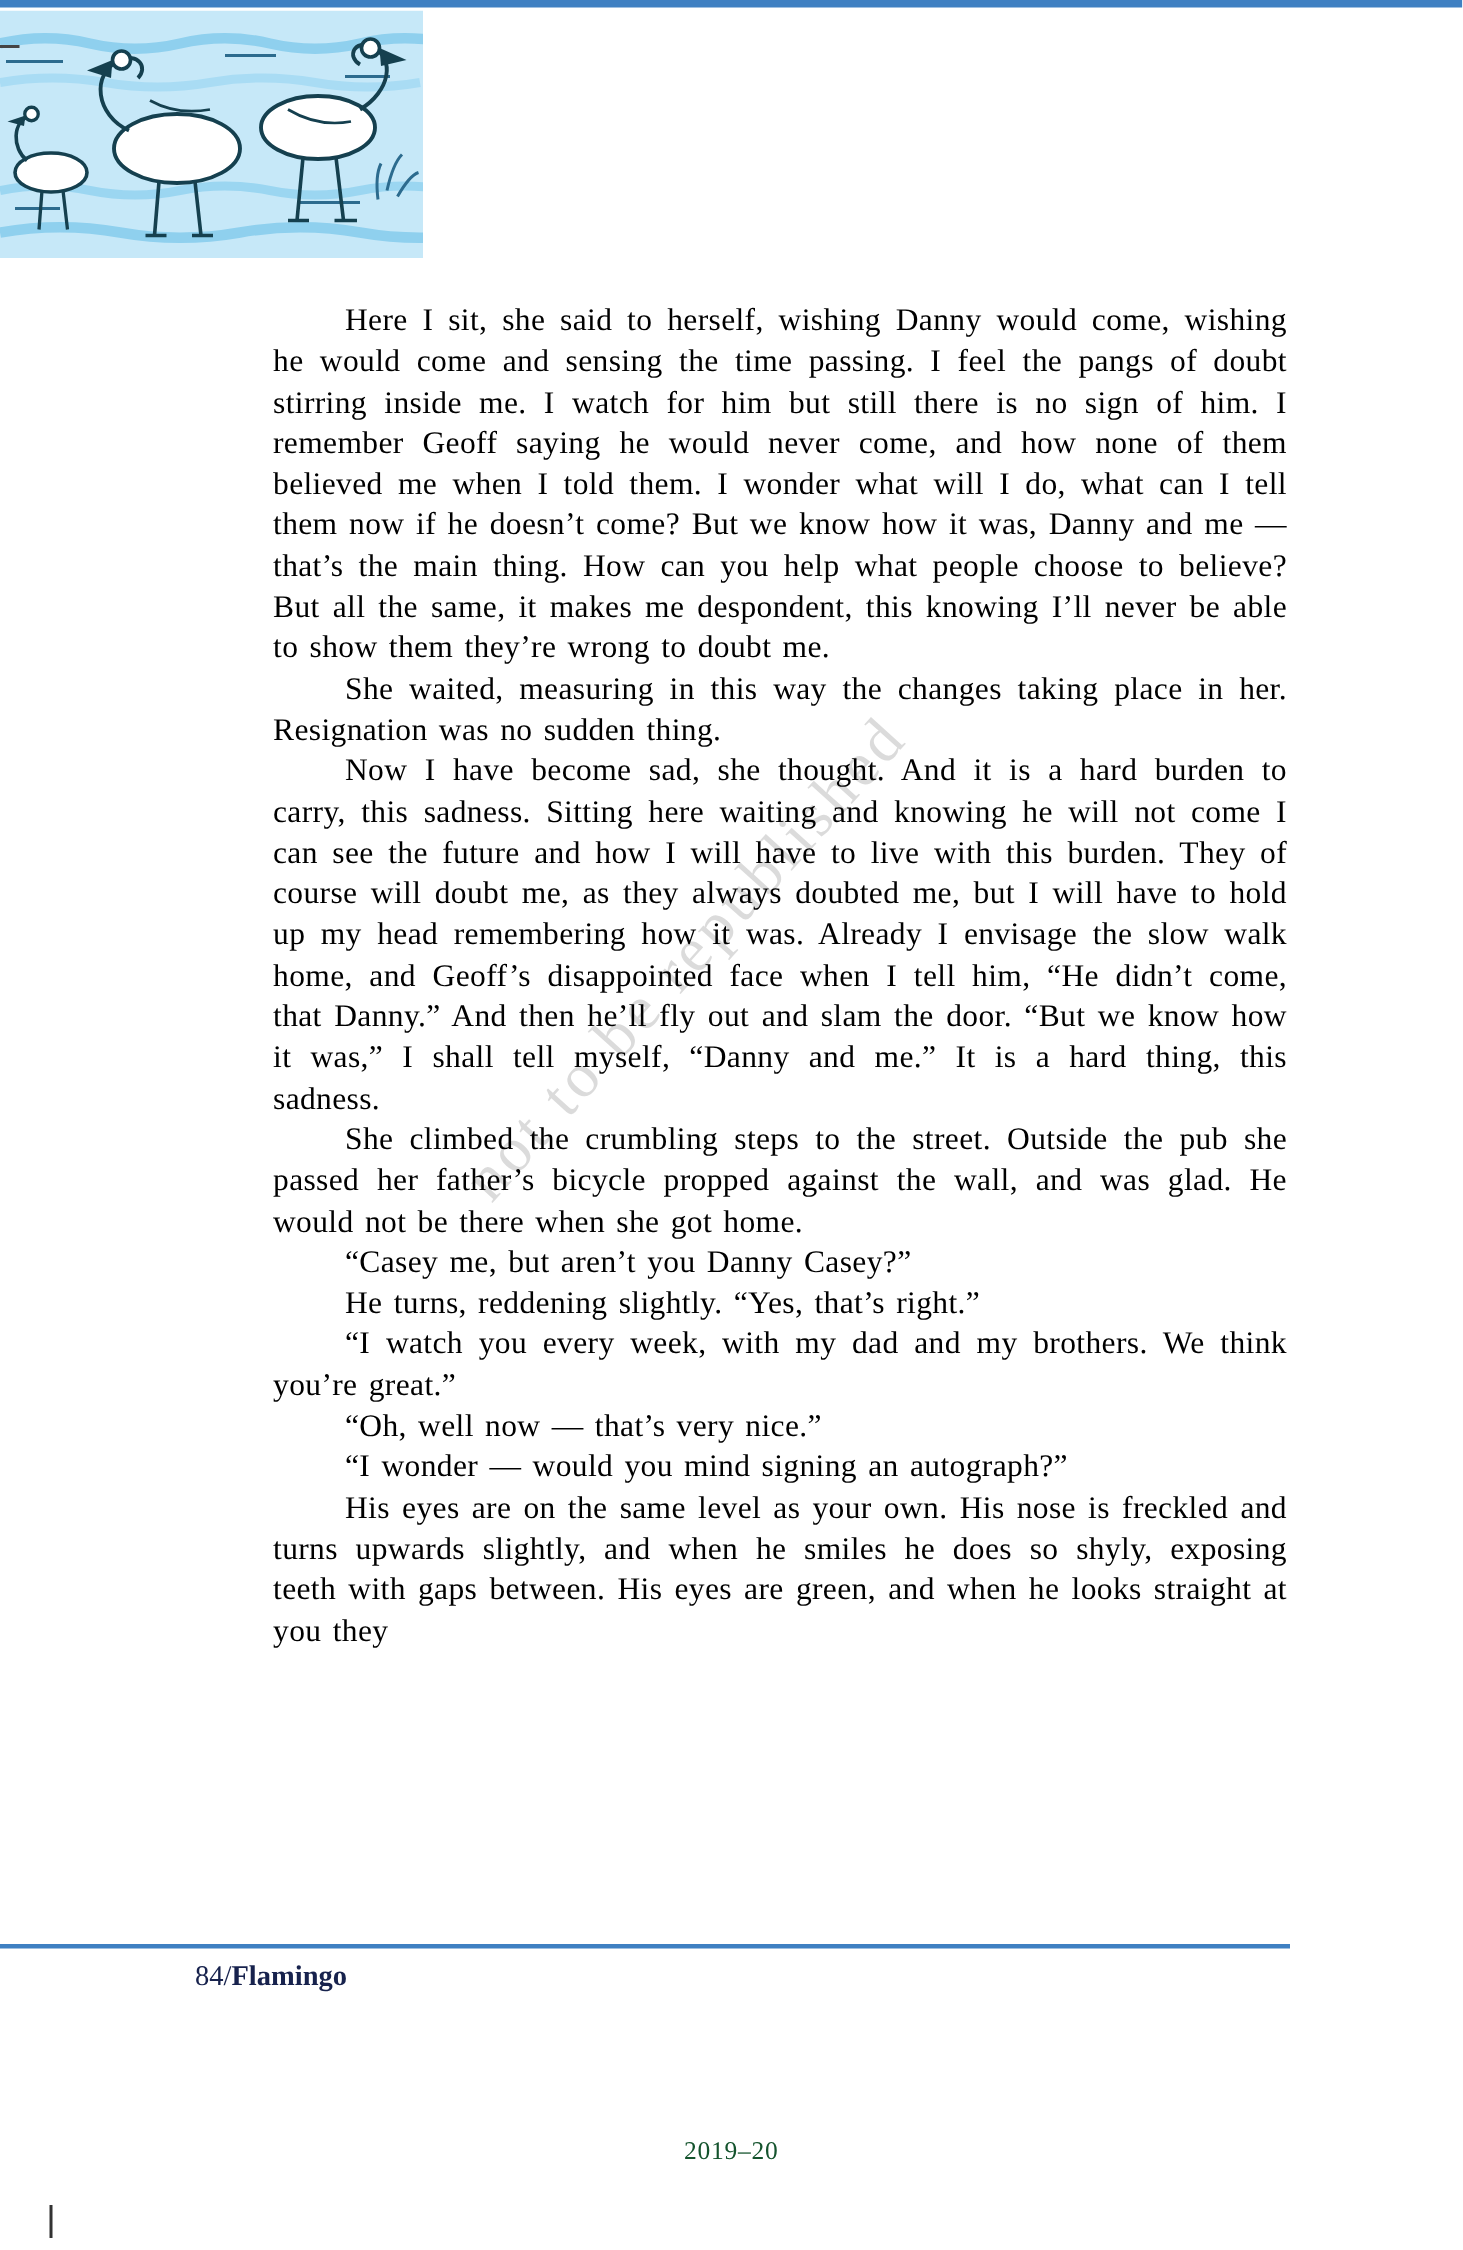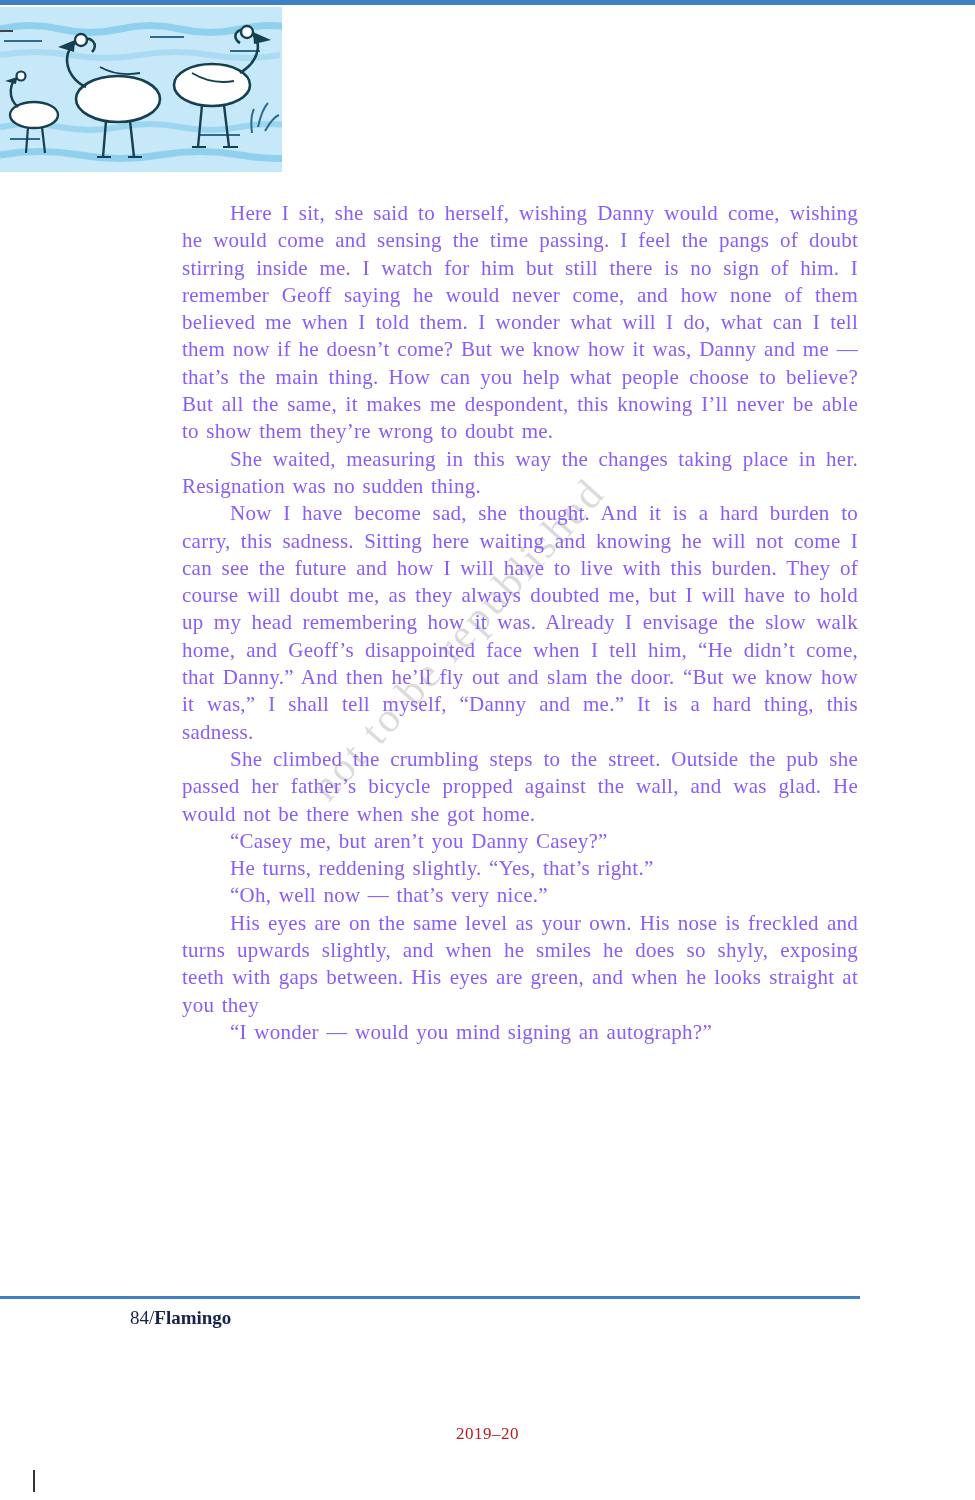--- a/index.html
+++ b/index.html
@@ -43,21 +43,21 @@
     left: 33px;
     width: 2px;
     height: 22px;
     background: #333;
   }
   .story {
     position: absolute;
     top: 200px;
     left: 182px;
     width: 676px;
-    color: #8b5cf6;
+    color: #000000;
     font-size: 21px;
     line-height: 27.3px;
     text-align: justify;
     letter-spacing: 0.25px;
     word-spacing: 2px;
   }
   .para {
     margin: 0;
     text-indent: 48px;
   }
@@ -93,21 +93,21 @@
     font-weight: bold;
     text-align: right;
   }
   .year {
     position: absolute;
     top: 1424px;
     left: 0;
     width: 100%;
     text-align: center;
     font-size: 17px;
-    color: #b91c1c;
+    color: #14532d;
     letter-spacing: 0.5px;
   }
 </style>
 </head>
 <body>
 
 <div class="page">
 
   <div class="top-rule"></div>
 
@@ -153,23 +153,24 @@
 
   <div class="watermark">not to be republished</div>
 
   <main class="story">
       <p class="para">Here I sit, she said to herself, wishing Danny would come, wishing he would come and sensing the time passing. I feel the pangs of doubt stirring inside me. I watch for him but still there is no sign of him. I remember Geoff saying he would never come, and how none of them believed me when I told them. I wonder what will I do, what can I tell them now if he doesn’t come? But we know how it was, Danny and me — that’s the main thing. How can you help what people choose to believe? But all the same, it makes me despondent, this knowing I’ll never be able to show them they’re wrong to doubt me.</p>
       <p class="para">She waited, measuring in this way the changes taking place in her. Resignation was no sudden thing.</p>
       <p class="para">Now I have become sad, she thought. And it is a hard burden to carry, this sadness. Sitting here waiting and knowing he will not come I can see the future and how I will have to live with this burden. They of course will doubt me, as they always doubted me, but I will have to hold up my head remembering how it was. Already I envisage the slow walk home, and Geoff’s disappointed face when I tell him, “He didn’t come, that Danny.” And then he’ll fly out and slam the door. “But we know how it was,” I shall tell myself, “Danny and me.” It is a hard thing, this sadness.</p>
       <p class="para">She climbed the crumbling steps to the street. Outside the pub she passed her father’s bicycle propped against the wall, and was glad. He would not be there when she got home.</p>
       <p class="para">“Casey me, but aren’t you Danny Casey?”</p>
       <p class="para">He turns, reddening slightly. “Yes, that’s right.”</p>
+      <p class="para">“I watch you every week, with my dad and my brothers. We think you’re great.”</p>
       <p class="para">“Oh, well now — that’s very nice.”</p>
+      <p class="para">“I wonder — would you mind signing an autograph?”</p>
       <p class="para">His eyes are on the same level as your own. His nose is freckled and turns upwards slightly, and when he smiles he does so shyly, exposing teeth with gaps between. His eyes are green, and when he looks straight at you they</p>
-      <p class="para">“I wonder — would you mind signing an autograph?”</p>
     </main>
 
   <div class="footer-rule"></div>
 
   <div class="footer">
     <span>84/</span><span class="book">Flamingo</span>
   </div>
 
   <div class="year">2019–20</div>
 

